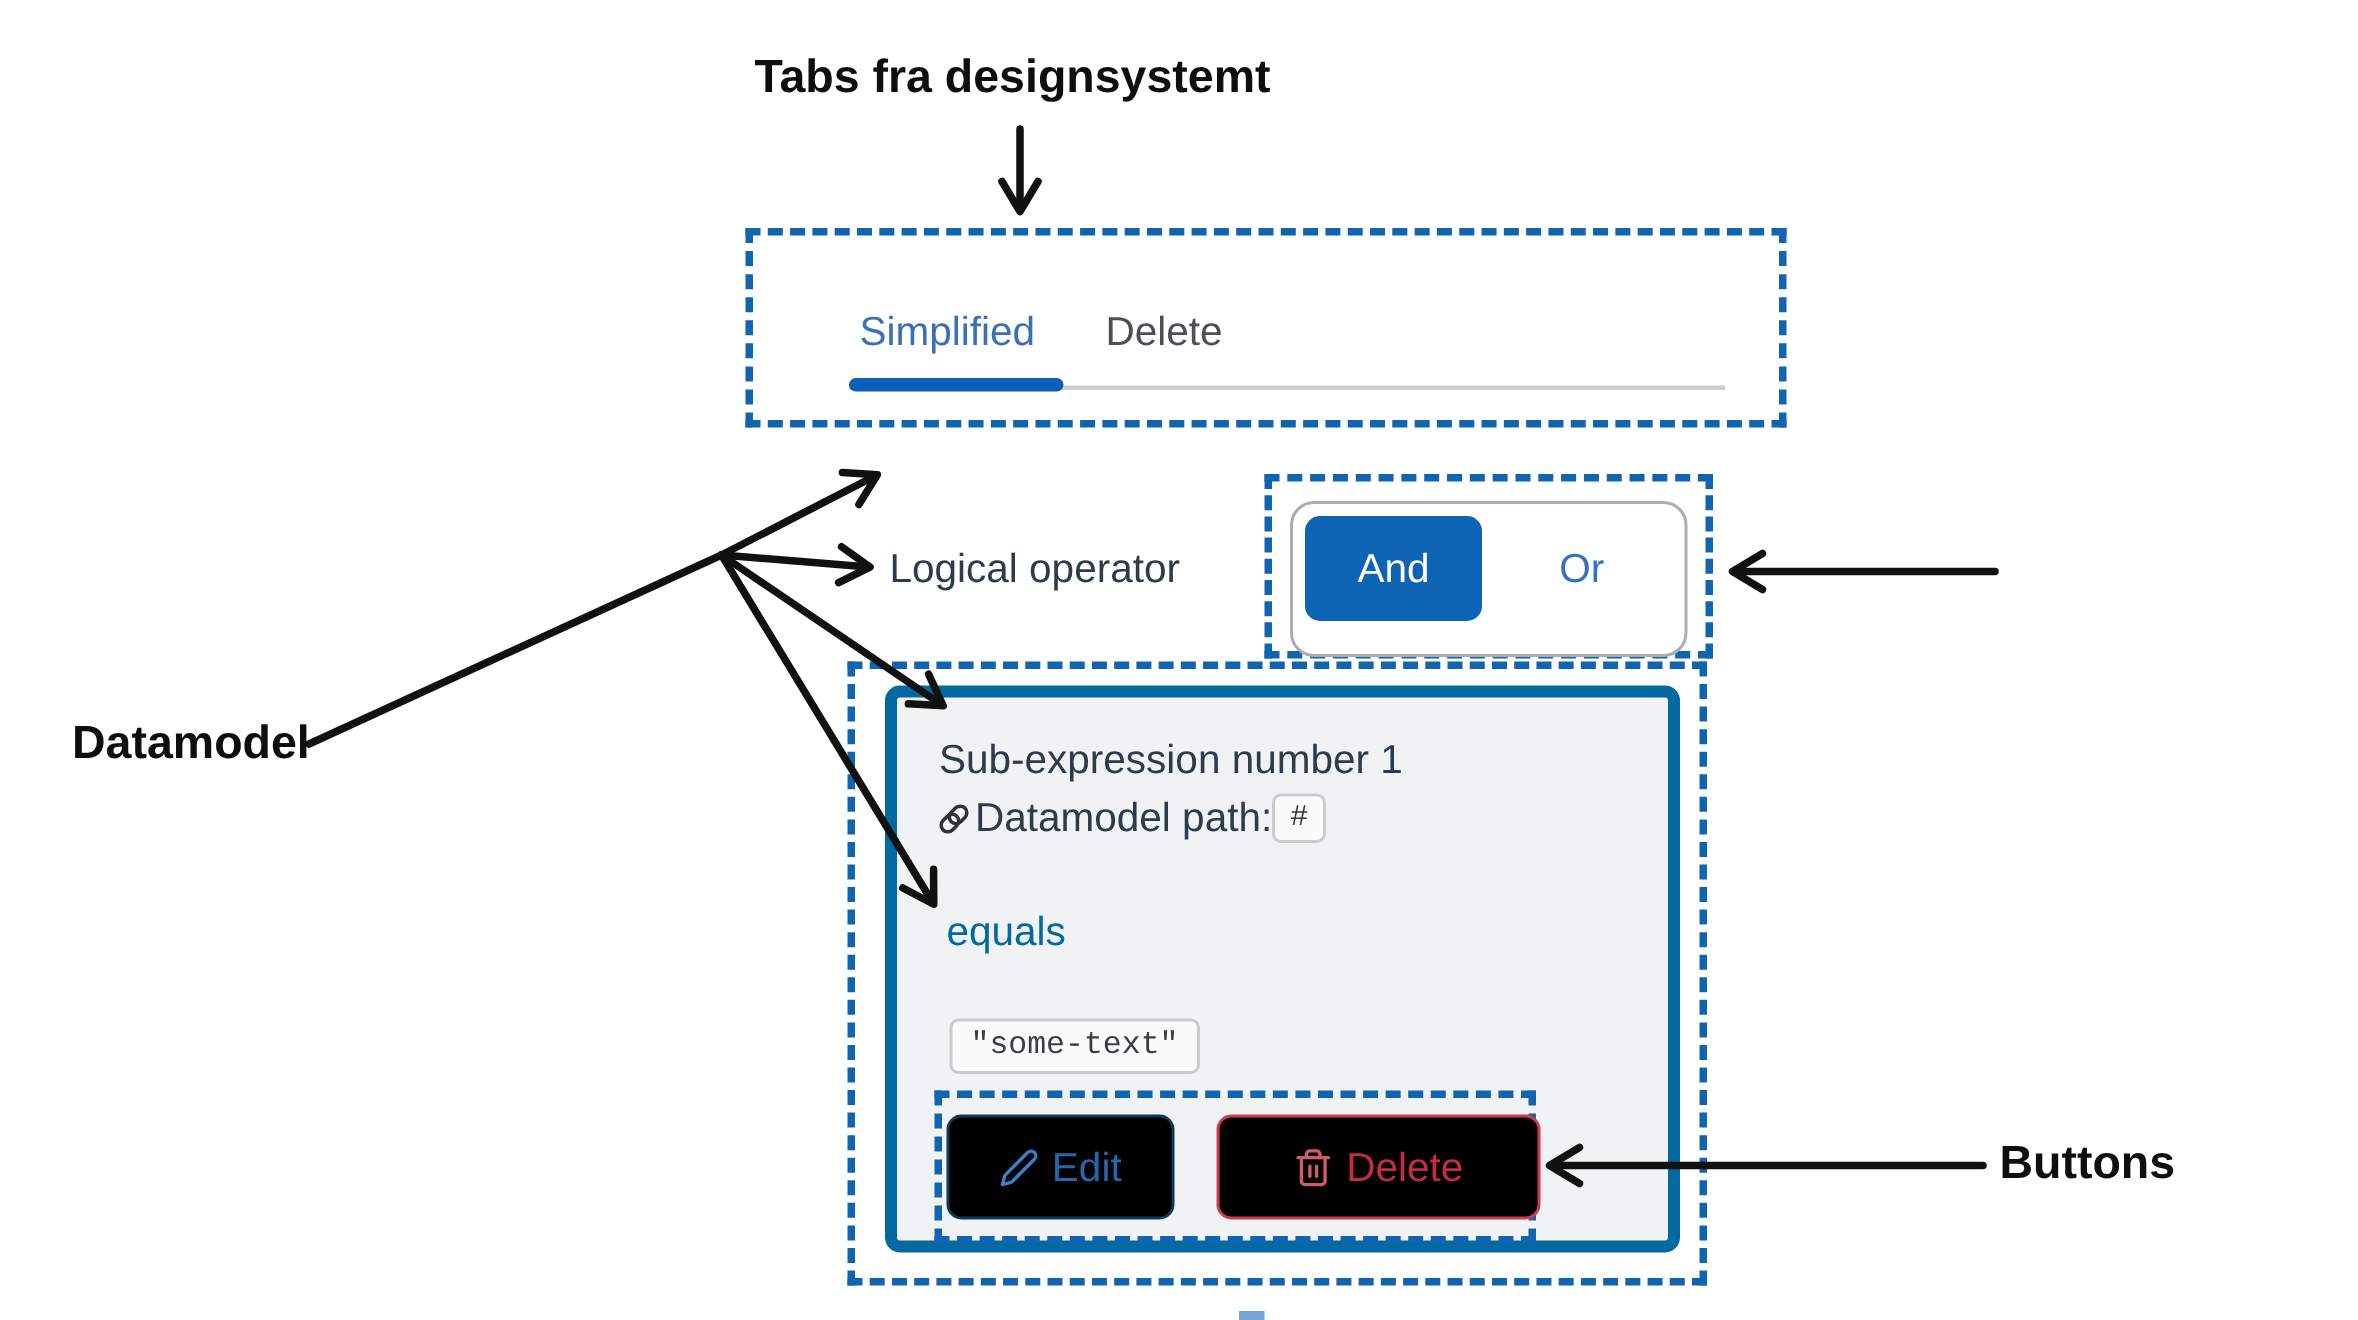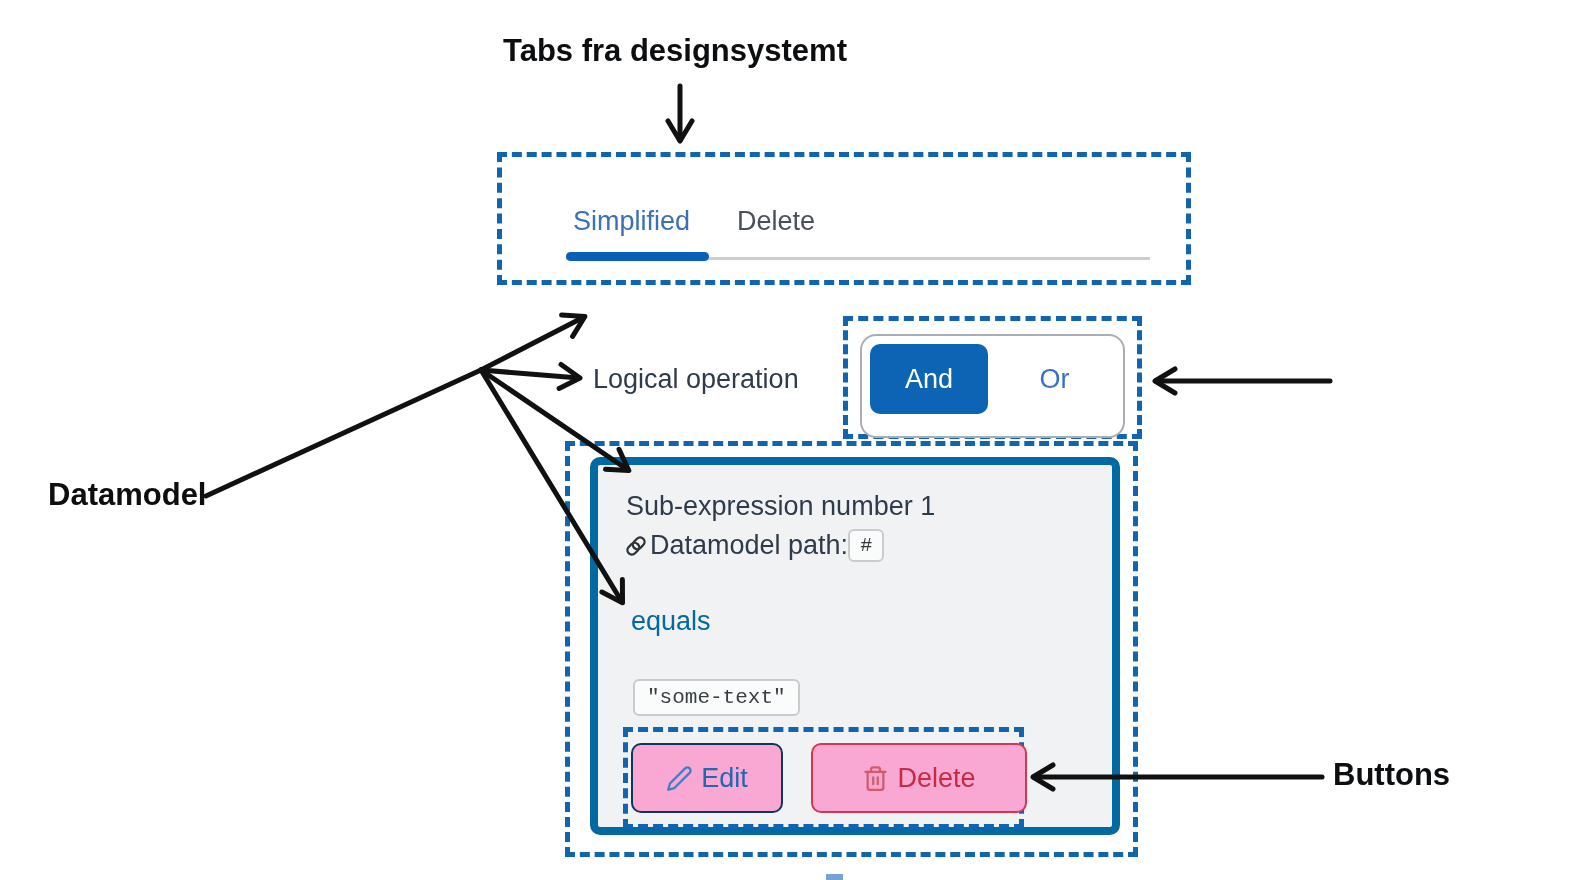--- a/index.html
+++ b/index.html
@@ -36,21 +36,21 @@
   .datamodel-row{position:absolute;left:24px;top:64px;display:flex;align-items:center;
     font-size:27px;color:#2e3b4a;white-space:nowrap;}
   .chip{border:2px solid #c9ccce;background:#fafbfb;border-radius:6px;
     font-family:"Liberation Mono",monospace;box-sizing:border-box;}
   .chip-path{font-size:20px;padding:3px 10px;color:#33383d;}
   .equals-text{position:absolute;left:33px;top:141px;font-size:27px;color:#0369a1;}
   .value-chip{position:absolute;left:35px;top:214px;font-size:21px;padding:5px 12px;color:#3a3f44;}
 
   .buttons-dashed{position:absolute;left:25px;top:262px;width:401px;height:102px;
     border:5px dashed #1164b0;box-sizing:border-box;z-index:2;}
-  .btn{position:absolute;display:flex;align-items:center;justify-content:center;gap:8px;background:#f9a8d4;
+  .btn{position:absolute;display:flex;align-items:center;justify-content:center;gap:8px;background:#000000;
     border-radius:10px;box-sizing:border-box;font-size:27px;cursor:pointer;font-family:inherit;z-index:3;}
   .btn-edit{left:33px;top:278px;width:152px;height:70px;border:2px solid #0f3757;color:#2367ae;}
   .btn-delete{left:213px;top:278px;width:216px;height:70px;border:2px solid #d23950;color:#c52b42;}
 
   .dash-fragment{position:absolute;left:826px;top:874px;width:17px;height:6px;background:#76a3d6;z-index:2;}
   .icon-svg{display:block;}
 </style>
 </head>
 <body>
 
@@ -77,21 +77,21 @@
       <line x1="1322" y1="777" x2="1034" y2="777" marker-end="url(#ah)"></line>
     </g>
   </svg>
 
   <div class="dashed-box" style="left:497px;top:152px;width:694px;height:133px;"></div>
   <div class="tab-track"></div>
   <div class="tab-indicator"></div>
   <div class="tab-label tab-simplified">Simplified</div>
   <div class="tab-label tab-manual">Delete</div>
 
-  <div class="ui-text" style="left:593px;top:364px;">Logical operation</div>
+  <div class="ui-text" style="left:593px;top:364px;">Logical operator</div>
 
   <div class="dashed-box" style="left:843px;top:316px;width:299px;height:123px;"></div>
   <div class="toggle-group">
     <button class="toggle-opt toggle-and">And</button>
     <button class="toggle-opt toggle-or">Or</button>
   </div>
 
   <div class="dashed-box" style="left:565px;top:441px;width:573px;height:416px;"></div>
 
   <div class="card">

